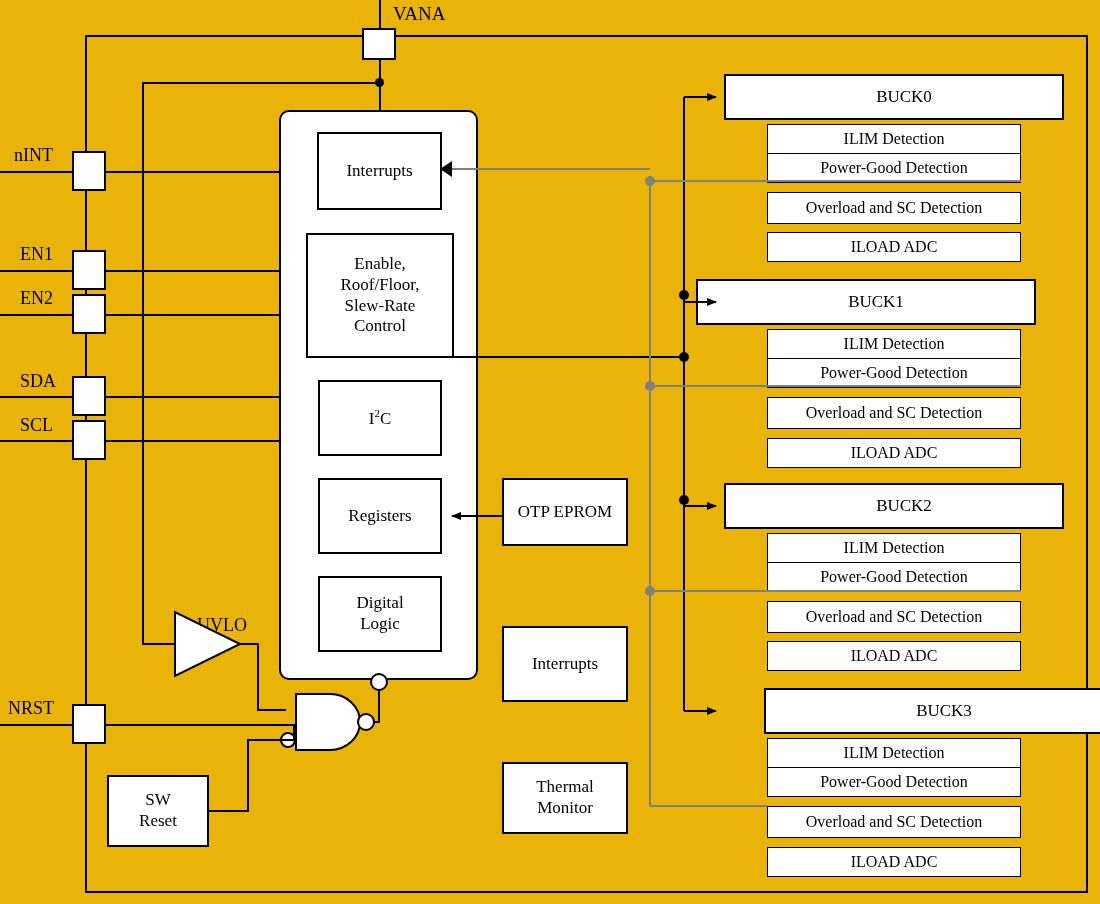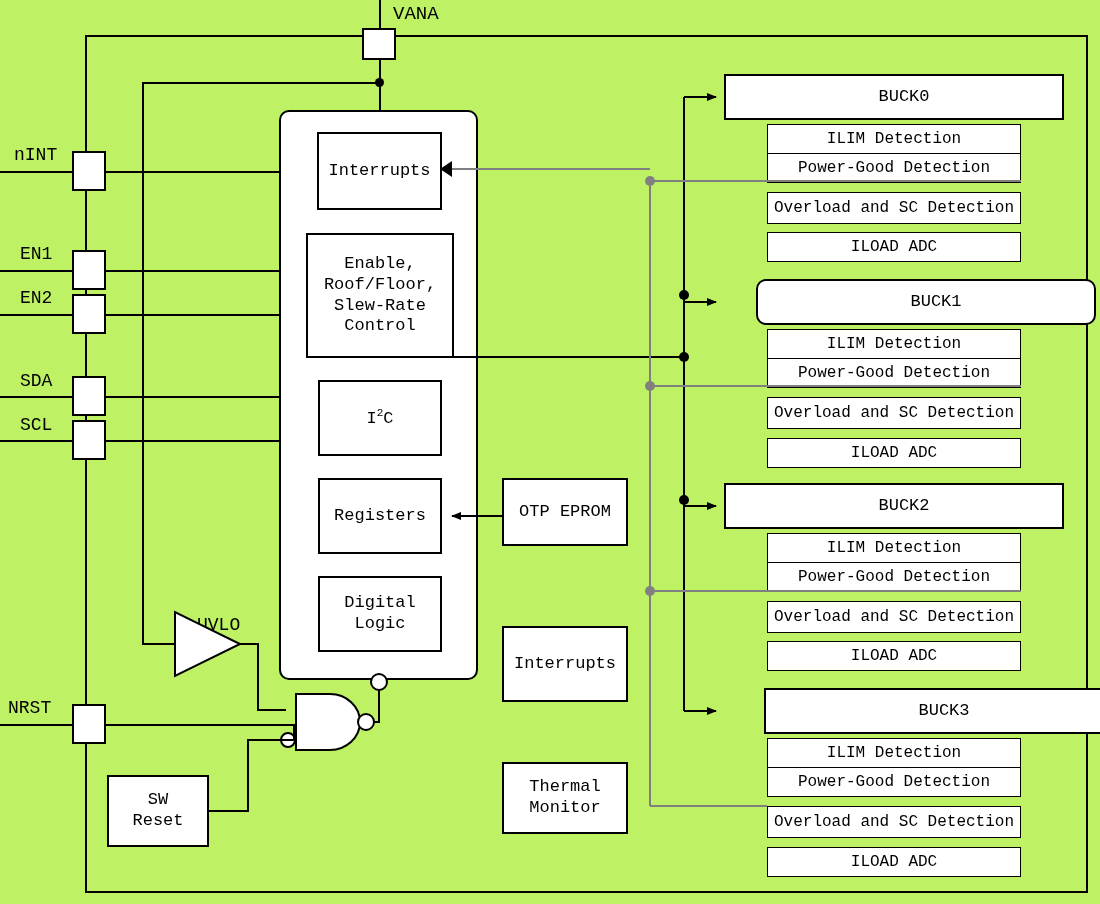--- a/index.html
+++ b/index.html
@@ -4,22 +4,22 @@
 <style>
   html, body {
     margin: 0;
     padding: 0;
     background: #ffffff;
   }
   #root {
     position: relative;
     width: 1100px;
     height: 904px;
-    background: #bef264;
-    font-family: Liberation Mono, monospace;
+    background: #eab308;
+    font-family: Liberation Serif, serif;
     color: #000000;
     overflow: hidden;
   }
   .box {
     position: absolute;
     box-sizing: border-box;
     border: 2px solid #000;
     background: #fff;
     display: flex;
     align-items: center;
@@ -193,21 +193,21 @@
   <div class="sub" style="left:767px; top:153px; width:254px; height:30px;">
     <span>Power-Good Detection</span>
   </div>
   <div class="sub" style="left:767px; top:192px; width:254px; height:32px;">
     <span>Overload and SC Detection</span>
   </div>
   <div class="sub" style="left:767px; top:232px; width:254px; height:30px;">
     <span>ILOAD ADC</span>
   </div>
 
-  <div class="box buckhdr" style="left:756px; top:279px; width:340px; height:46px;border-radius:10px;">
+  <div class="box buckhdr" style="left:696px; top:279px; width:340px; height:46px;">
     <span>BUCK1</span>
   </div>
   <div class="sub" style="left:767px; top:329px; width:254px; height:30px;">
     <span>ILIM Detection</span>
   </div>
   <div class="sub" style="left:767px; top:358px; width:254px; height:30px;">
     <span>Power-Good Detection</span>
   </div>
   <div class="sub" style="left:767px; top:397px; width:254px; height:32px;">
     <span>Overload and SC Detection</span>

